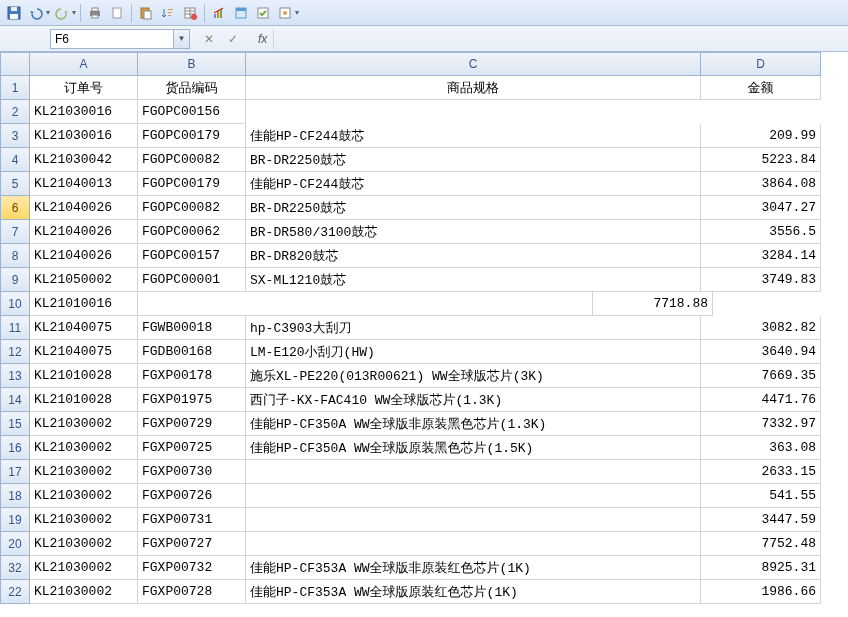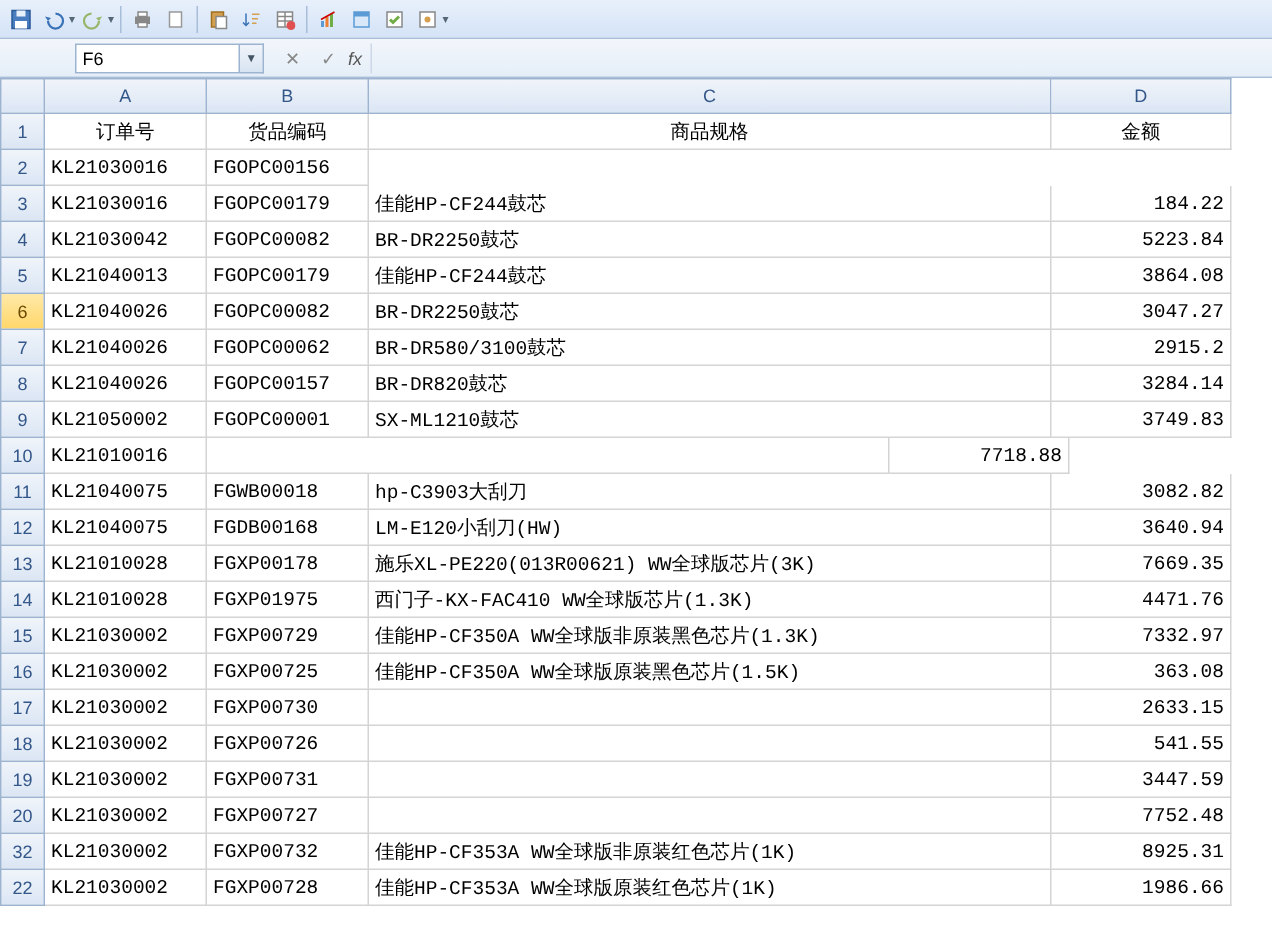--- a/index.html
+++ b/index.html
@@ -4,25 +4,25 @@
 <style>
 * { box-sizing: border-box; margin: 0; padding: 0; }
 body { font-family: "Microsoft YaHei", Arial, sans-serif; font-size: 13px; background: #fff; overflow: hidden; }
 
 .toolbar { height: 26px; background: linear-gradient(#e8f0fb, #d4e3f7); border-bottom: 1px solid #a8bdd8; display: flex; align-items: center; padding: 0 4px; gap: 2px; }
 .toolbar .tb-btn { width: 20px; height: 20px; display: flex; align-items: center; justify-content: center; cursor: pointer; border-radius: 2px; }
 .toolbar .tb-sep { width: 1px; height: 18px; background: #a8bdd8; margin: 0 2px; }
 .toolbar .tb-drop { font-size: 8px; color: #567; margin-left: -2px; }
 
 .formula-bar { height: 26px; background: linear-gradient(#f2f6fb, #e5eef8); border-bottom: 1px solid #a8bdd8; display: flex; align-items: center; }
-.name-box { width: 110px; height: 20px; margin-left: 50px; background: #fff; border: 1px solid #9db4d1; display: flex; align-items: center; padding: 0 4px; font-size: 12px; }
+.name-box { width: 124px; height: 20px; margin-left: 50px; background: #fff; border: 1px solid #9db4d1; display: flex; align-items: center; padding: 0 4px; font-size: 12px; }
 .name-box-drop { width: 16px; height: 20px; background: linear-gradient(#f0f4fa,#d8e4f2); border: 1px solid #9db4d1; border-left: none; display: flex; align-items: center; justify-content: center; font-size: 8px; color: #456; }
 .fx-btns { display: flex; gap: 6px; margin-left: 10px; align-items: center; }
 .fx-btn { width: 18px; height: 18px; display: flex; align-items: center; justify-content: center; color: #888; font-size: 12px; }
-.fx-label { font-style: italic; font-size: 12px; color: #555; margin-left: 4px; }
+.fx-label { font-style: italic; font-size: 12px; color: #555; margin-left: 16px; }
 .fx-input { flex: 1; height: 20px; border-left: 1px solid #ccd8e8; margin-left: 6px; }
 
 .grid-wrap { display: flex; }
 .row-headers { width: 30px; }
 .select-all { height: 24px; background: linear-gradient(#f0f4fa,#dbe6f4); border: 1px solid #9db4d1; }
 .row-hdr { height: 24px; background: linear-gradient(#f0f4fa,#dbe6f4); border: 1px solid #9db4d1; border-top: none; display: flex; align-items: center; justify-content: center; font-size: 12px; color: #34578a; }
 .row-hdr.active { background: linear-gradient(#ffe9a8,#ffd86b); color: #6b4a00; }
 
 .cols { flex: 1; display: flex; flex-direction: column; }
 .col-headers { display: flex; height: 24px; }
@@ -188,21 +188,21 @@
     </div>
     <div id="data-rows">
         <div class="data-row">
           <div class="cell cA">KL21030016</div>
           <div class="cell cB">FGOPC00156</div>
         </div>
         <div class="data-row">
           <div class="cell cA">KL21030016</div>
           <div class="cell cB">FGOPC00179</div>
           <div class="cell cC">佳能HP-CF244鼓芯</div>
-          <div class="cell cD">184.22</div>
+          <div class="cell cD">209.99</div>
         </div>
         <div class="data-row">
           <div class="cell cA">KL21030042</div>
           <div class="cell cB">FGOPC00082</div>
           <div class="cell cC">BR-DR2250鼓芯</div>
           <div class="cell cD">5223.84</div>
         </div>
         <div class="data-row">
           <div class="cell cA">KL21040013</div>
           <div class="cell cB">FGOPC00179</div>
@@ -212,21 +212,21 @@
         <div class="data-row">
           <div class="cell cA">KL21040026</div>
           <div class="cell cB">FGOPC00082</div>
           <div class="cell cC">BR-DR2250鼓芯</div>
           <div class="cell cD">3047.27</div>
         </div>
         <div class="data-row">
           <div class="cell cA">KL21040026</div>
           <div class="cell cB">FGOPC00062</div>
           <div class="cell cC">BR-DR580/3100鼓芯</div>
-          <div class="cell cD">2915.2</div>
+          <div class="cell cD">3556.5</div>
         </div>
         <div class="data-row">
           <div class="cell cA">KL21040026</div>
           <div class="cell cB">FGOPC00157</div>
           <div class="cell cC">BR-DR820鼓芯</div>
           <div class="cell cD">3284.14</div>
         </div>
         <div class="data-row">
           <div class="cell cA">KL21050002</div>
           <div class="cell cB">FGOPC00001</div>

